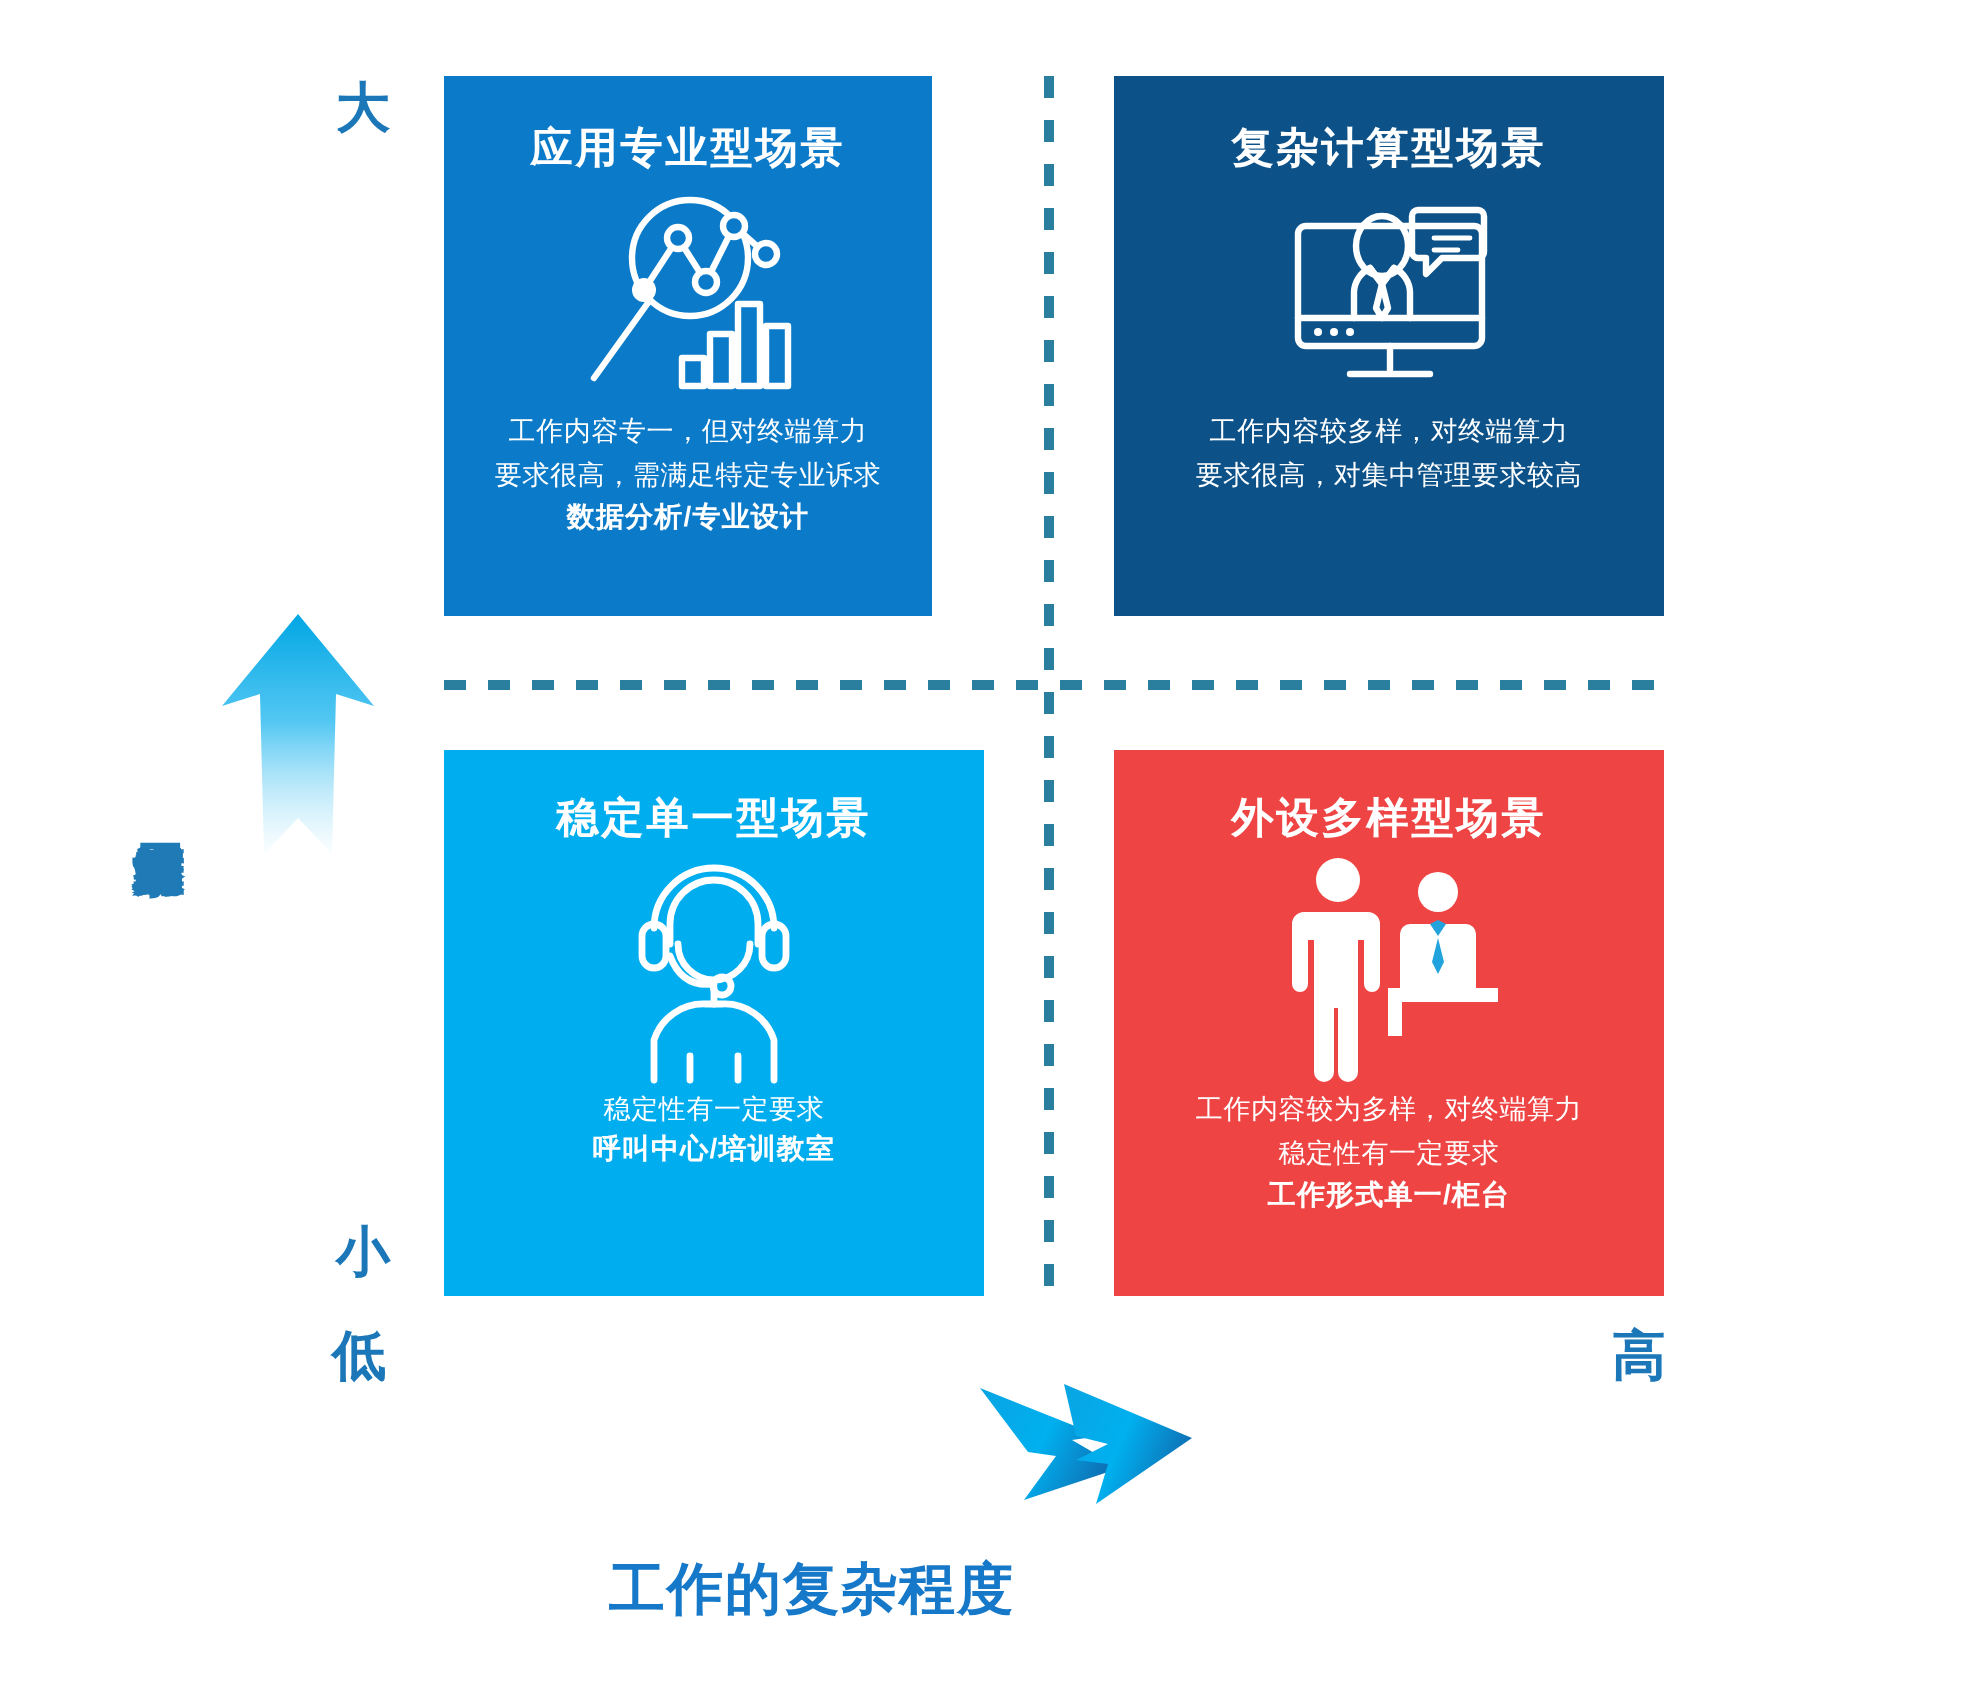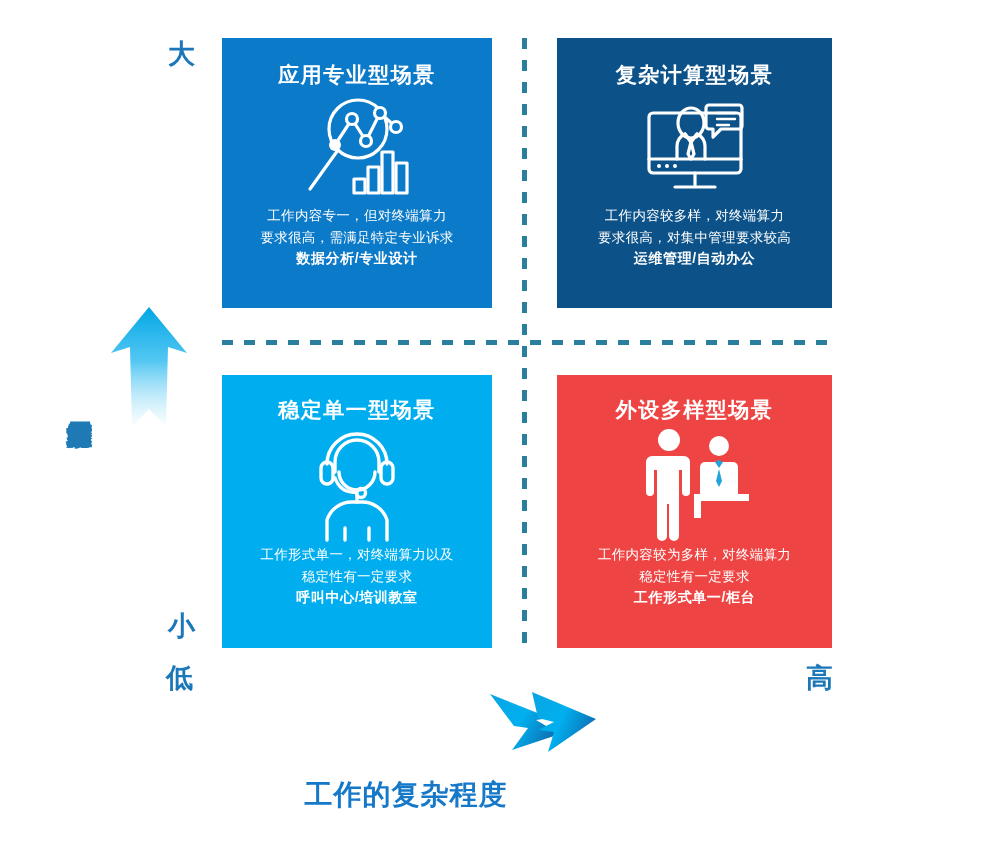--- a/index.html
+++ b/index.html
@@ -94,21 +94,21 @@
   }
 
   
   .quad {
     position: absolute;
     box-sizing: border-box;
     padding: 0;
     color: #ffffff;
     text-align: center;
   }
-  .q-tl { left: 222px; top: 38px;  width: 270px; height: 270px; background: #0b7ac8; }
+  .q-tl { left: 222px; top: 38px;  width: 244px; height: 270px; background: #0b7ac8; }
   .q-tr { left: 557px; top: 38px;  width: 275px; height: 270px; background: #0c5289; }
   .q-bl { left: 222px; top: 375px; width: 270px; height: 273px; background: #00aeef; }
   .q-br { left: 557px; top: 375px; width: 275px; height: 273px; background: #ef4444; }
 
   .q-title {
     font-size: 21px;
     font-weight: bold;
     letter-spacing: 1.5px;
     margin-top: 26px;
     line-height: 1;
@@ -217,42 +217,40 @@
       <path d="M70 8 h30 a3 3 0 0 1 3 3 v18 a3 3 0 0 1 -3 3 h-18 l-8 8 v-8 h-4 a3 3 0 0 1 -3 -3 v-18 a3 3 0 0 1 3 -3 z"></path>
       <line x1="78" y1="16" x2="96" y2="16" stroke-width="2.4"></line>
       <line x1="78" y1="22" x2="96" y2="22" stroke-width="2.4"></line>
       <line x1="78" y1="28" x2="90" y2="28" stroke-width="2.4"></line>
     </svg>
   </div>
   <div class="q-desc">
     <div>工作内容较多样，对终端算力</div>
     <div>要求很高，对集中管理要求较高</div>
   </div>
-  <div class="q-tags">运维管理/自动办公</div>
 </div>
 
 <div class="quad q-bl">
   <div class="q-title">稳定单一型场景</div>
   <div class="q-icon">
     <svg width="104" height="116" viewBox="0 0 104 116" fill="none" stroke="#ffffff" stroke-width="3.4" stroke-linecap="round" stroke-linejoin="round">
       <path d="M30 46 v-10 a22 22 0 0 1 44 0 v10"></path>
       <path d="M22 38 a30 30 0 0 1 60 0"></path>
       <rect x="16" y="36" width="12" height="22" rx="6"></rect>
       <rect x="76" y="36" width="12" height="22" rx="6"></rect>
       <path d="M34 46 a18 18 0 0 0 36 0"></path>
       <path d="M30 52 q6 16 22 14"></path>
       <circle cx="56" cy="67" r="4.5"></circle>
       <path d="M52 68 v8"></path>
       <path d="M22 114 v-20 a26 26 0 0 1 26 -18 h8 a26 26 0 0 1 26 18 v20"></path>
       <line x1="40" y1="114" x2="40" y2="102"></line>
       <line x1="64" y1="114" x2="64" y2="102"></line>
     </svg>
   </div>
   <div class="q-desc">
-    <div>工作形式单一，对终端算力以及</div>
     <div>稳定性有一定要求</div>
   </div>
   <div class="q-tags">呼叫中心/培训教室</div>
 </div>
 
 <div class="quad q-br">
   <div class="q-title">外设多样型场景</div>
   <div class="q-icon">
     <svg width="108" height="116" viewBox="0 0 108 116" fill="#ffffff">
 

